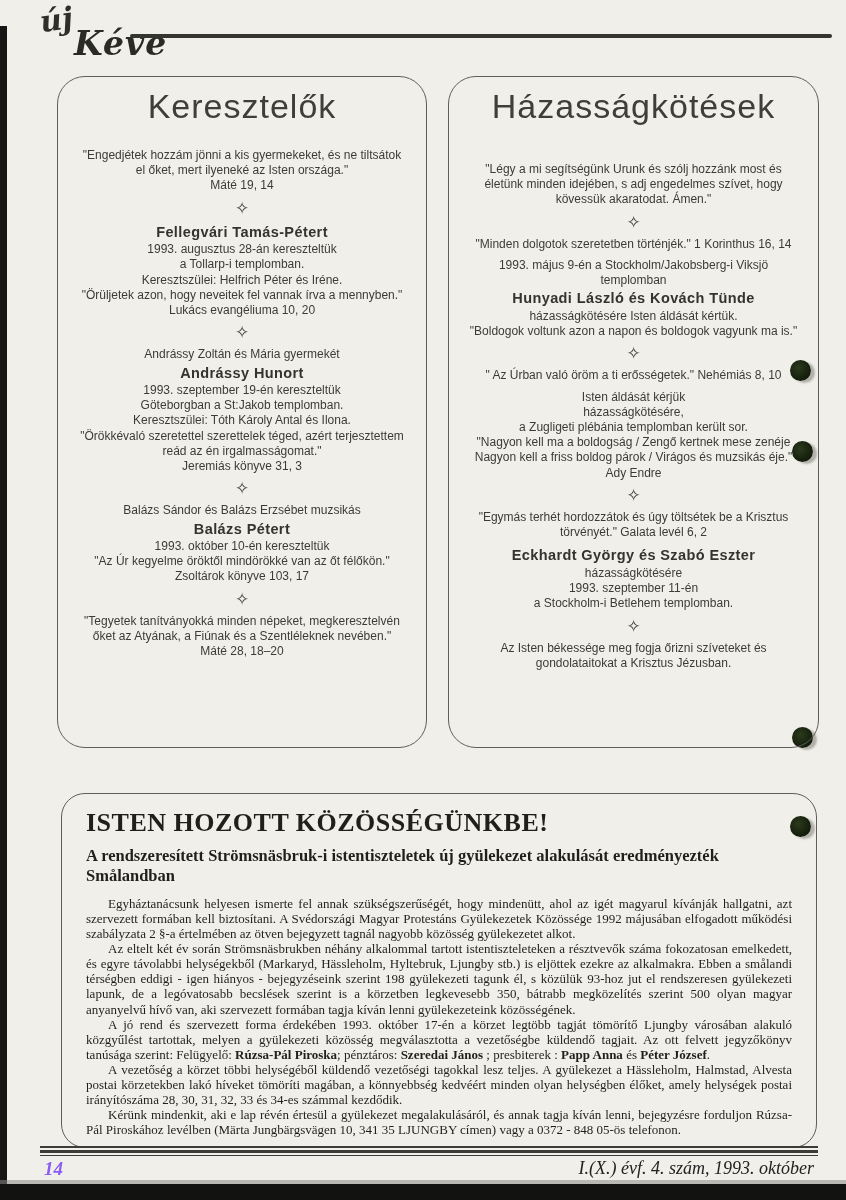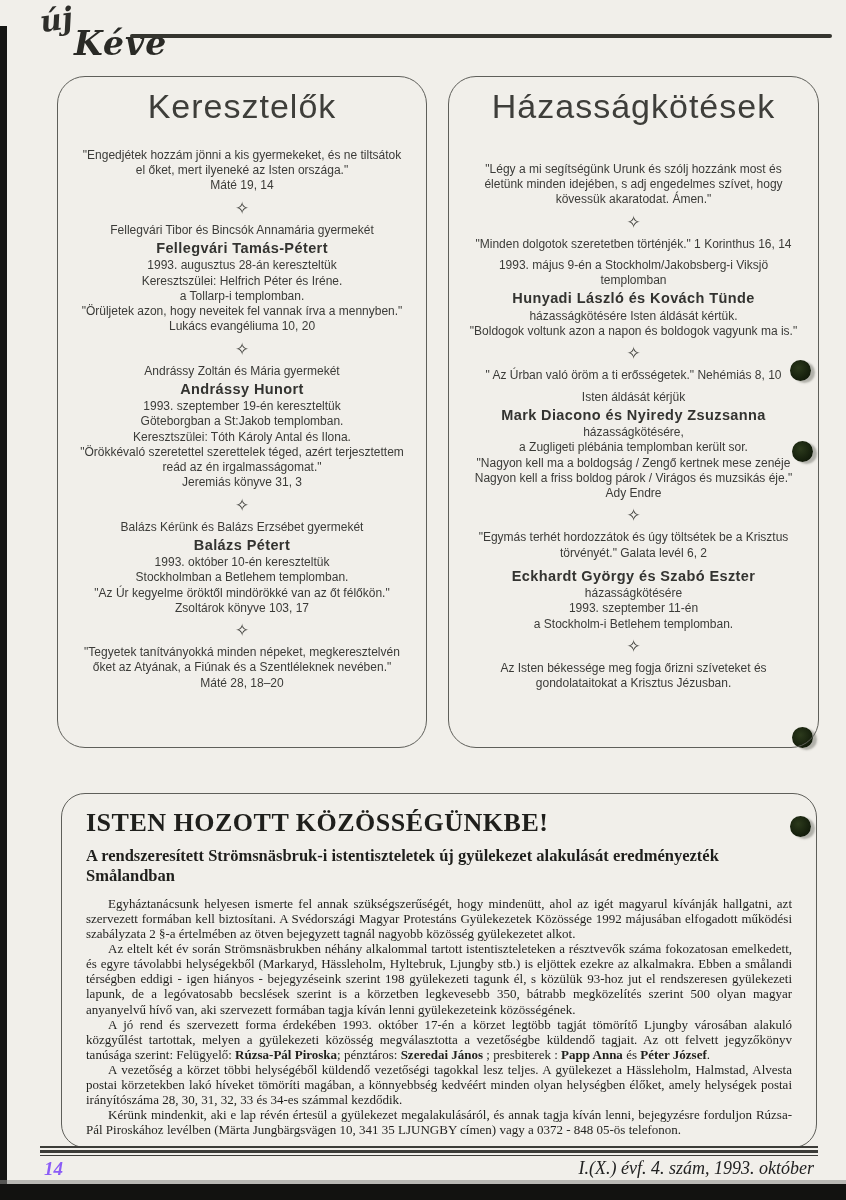--- a/index.html
+++ b/index.html
@@ -79,43 +79,41 @@
 <div class="columns">
   <div class="box left">
     <h2 class="box-title">Keresztelők</h2>
     <div id="left-box-content">
         <div class="quote-block">
           <p class="q-text">"Engedjétek hozzám jönni a kis gyermekeket, és ne tiltsátok el őket, mert ilyeneké az Isten országa."</p>
           <p class="q-ref">Máté 19, 14</p>
         </div>
         <div class="ornament">✧</div>
         <div class="entry-block">
-          <p class="e-intro">Fellegvári Tibor és Bincsók Annamária gyermekét</p>
           <p class="e-name">Fellegvári Tamás-Pétert</p>
           <p class="e-detail">1993. augusztus 28-án kereszteltük</p>
+          <p class="e-detail">a Tollarp-i templomban.</p>
           <p class="e-detail">Keresztszülei: Helfrich Péter és Iréne.</p>
-          <p class="e-detail">a Tollarp-i templomban.</p>
           <p class="e-quote">"Örüljetek azon, hogy neveitek fel vannak írva a mennyben." Lukács evangéliuma 10, 20</p>
         </div>
         <div class="ornament">✧</div>
         <div class="entry-block">
           <p class="e-intro">Andrássy Zoltán és Mária gyermekét</p>
           <p class="e-name">Andrássy Hunort</p>
           <p class="e-detail">1993. szeptember 19-én kereszteltük</p>
           <p class="e-detail">Göteborgban a St:Jakob templomban.</p>
           <p class="e-detail">Keresztszülei: Tóth Károly Antal és Ilona.</p>
           <p class="e-quote">"Örökkévaló szeretettel szerettelek téged, azért terjesztettem reád az én irgalmasságomat."</p>
           <p class="e-ref">Jeremiás könyve 31, 3</p>
         </div>
         <div class="ornament">✧</div>
         <div class="entry-block">
-          <p class="e-intro">Balázs Kérünk és Balázs Erzsébet gyermekét</p>
+          <p class="e-intro">Balázs Sándor és Balázs Erzsébet muzsikás</p>
           <p class="e-name">Balázs Pétert</p>
           <p class="e-detail">1993. október 10-én kereszteltük</p>
-          <p class="e-detail">Stockholmban a Betlehem templomban.</p>
           <p class="e-quote">"Az Úr kegyelme öröktől mindörökké van az őt félőkön."</p>
           <p class="e-ref">Zsoltárok könyve 103, 17</p>
         </div>
         <div class="ornament">✧</div>
         <div class="quote-block">
           <p class="q-text">"Tegyetek tanítványokká minden népeket, megkeresztelvén őket az Atyának, a Fiúnak és a Szentléleknek nevében." Máté 28, 18–20</p>
         </div>
       </div>
   </div>
   <div class="box right">
@@ -133,21 +131,20 @@
           <p class="e-name">Hunyadi László és Kovách Tünde</p>
           <p class="e-detail">házasságkötésére Isten áldását kértük.</p>
           <p class="e-quote">"Boldogok voltunk azon a napon és boldogok vagyunk ma is."</p>
         </div>
         <div class="ornament">✧</div>
         <div class="quote-block">
           <p class="q-text">" Az Úrban való öröm a ti erősségetek." Nehémiás 8, 10</p>
         </div>
         <div class="entry-block">
           <p class="e-intro">Isten áldását kérjük</p>
-          <p class="e-name">Mark Diacono és Nyiredy Zsuzsanna</p>
           <p class="e-detail">házasságkötésére,</p>
           <p class="e-detail">a Zugligeti plébánia templomban került sor.</p>
           <p class="e-quote">"Nagyon kell ma a boldogság / Zengő kertnek mese zenéje Nagyon kell a friss boldog párok / Virágos és muzsikás éje."</p>
           <p class="e-ref">Ady Endre</p>
         </div>
         <div class="ornament">✧</div>
         <div class="quote-block">
           <p class="q-text">"Egymás terhét hordozzátok és úgy töltsétek be a Krisztus törvényét." Galata levél 6, 2</p>
         </div>
         <div class="entry-block">

